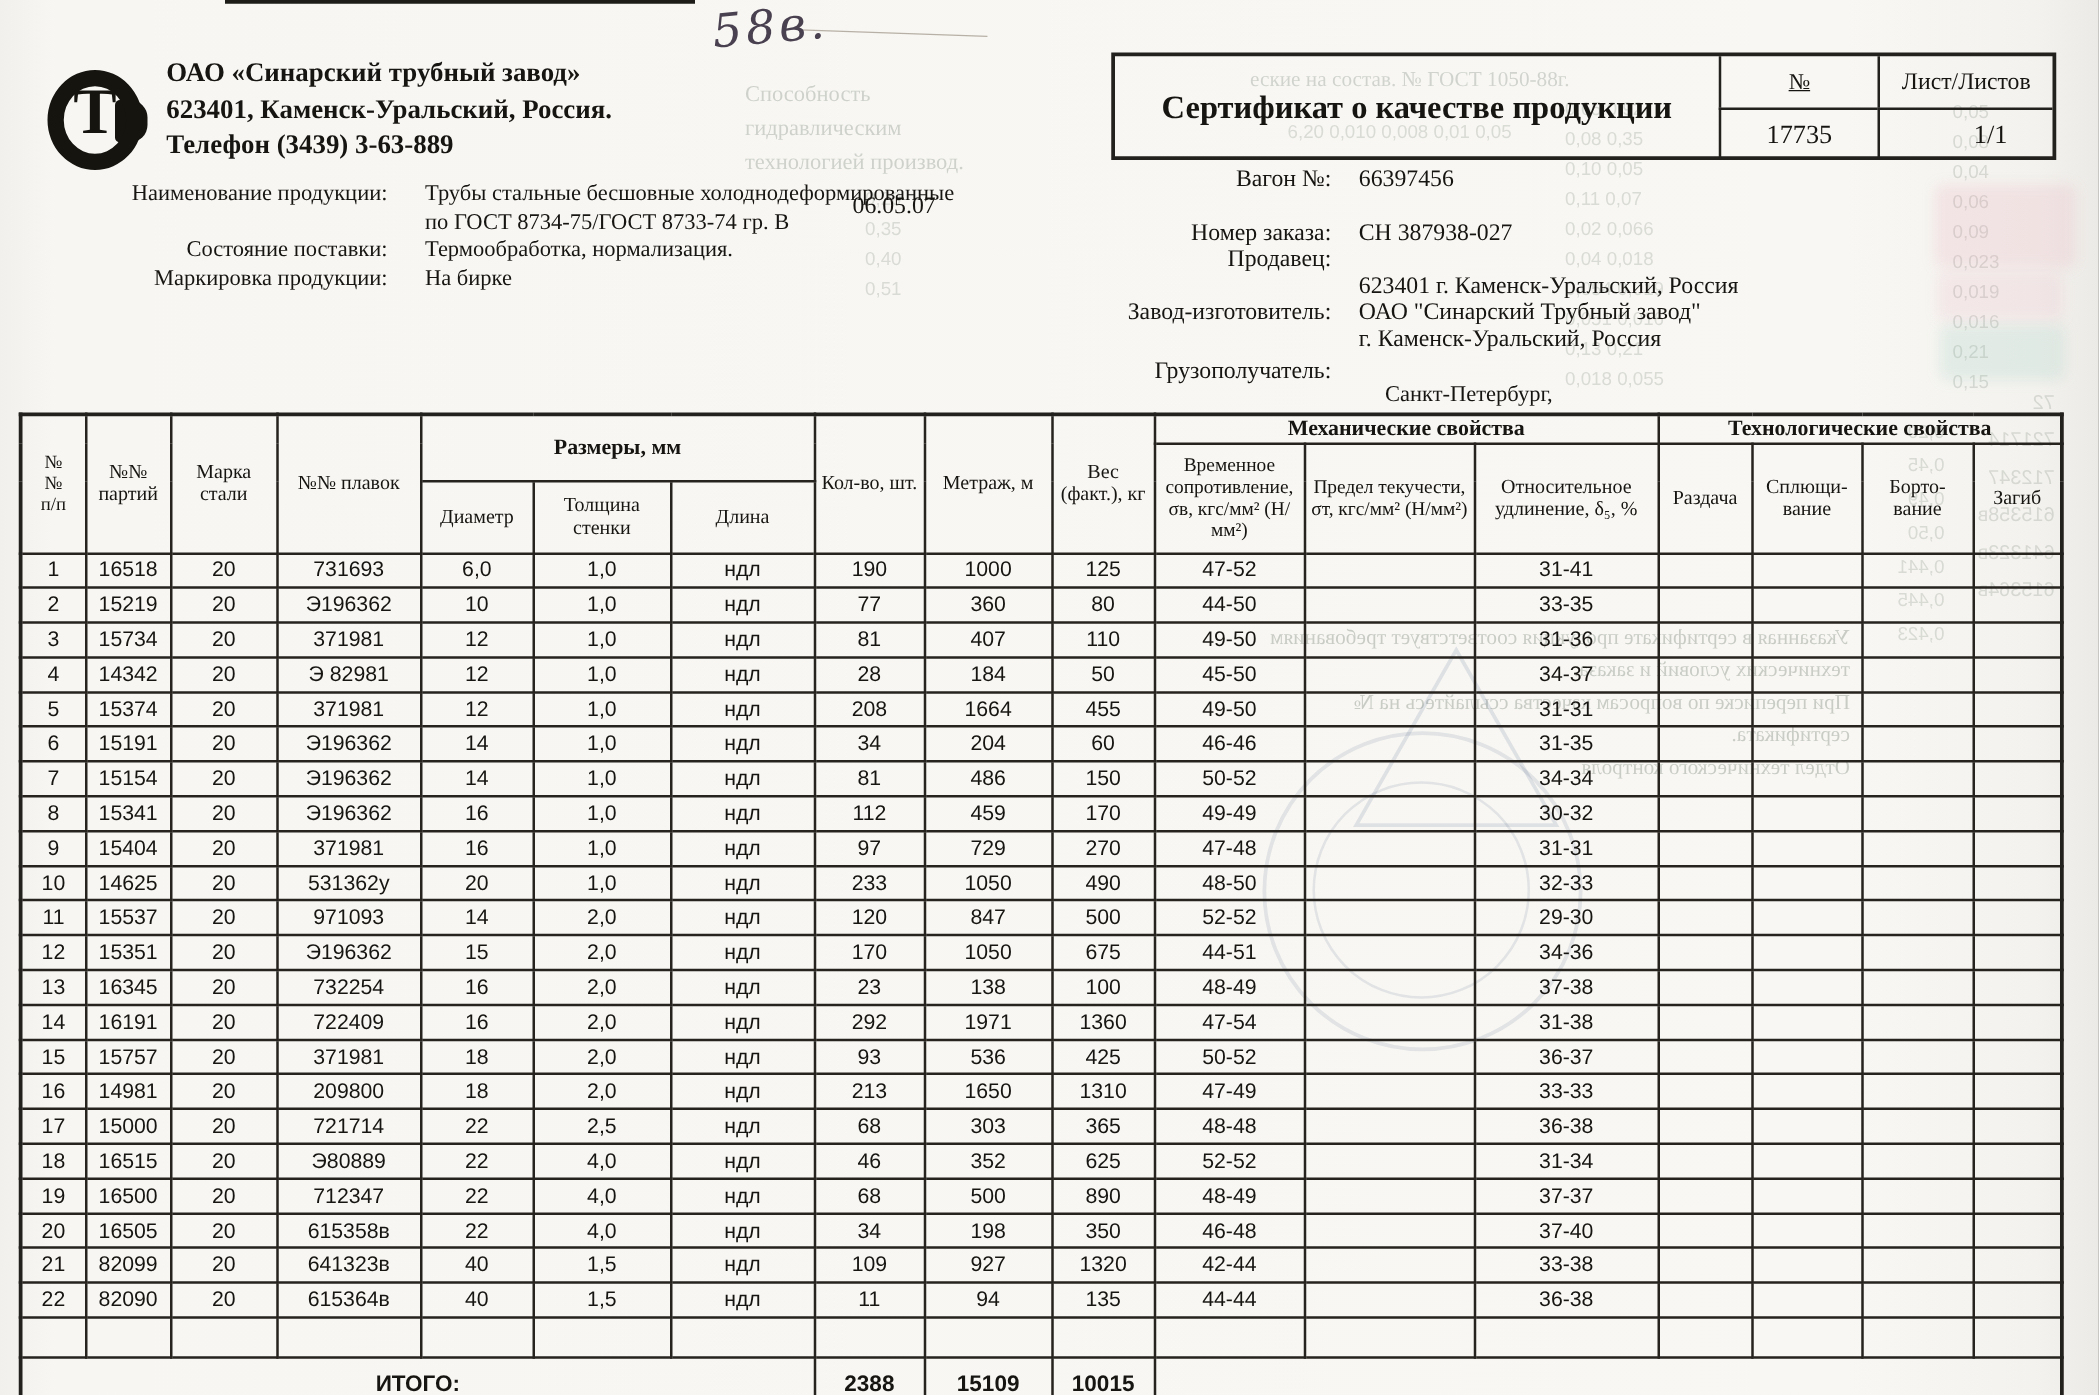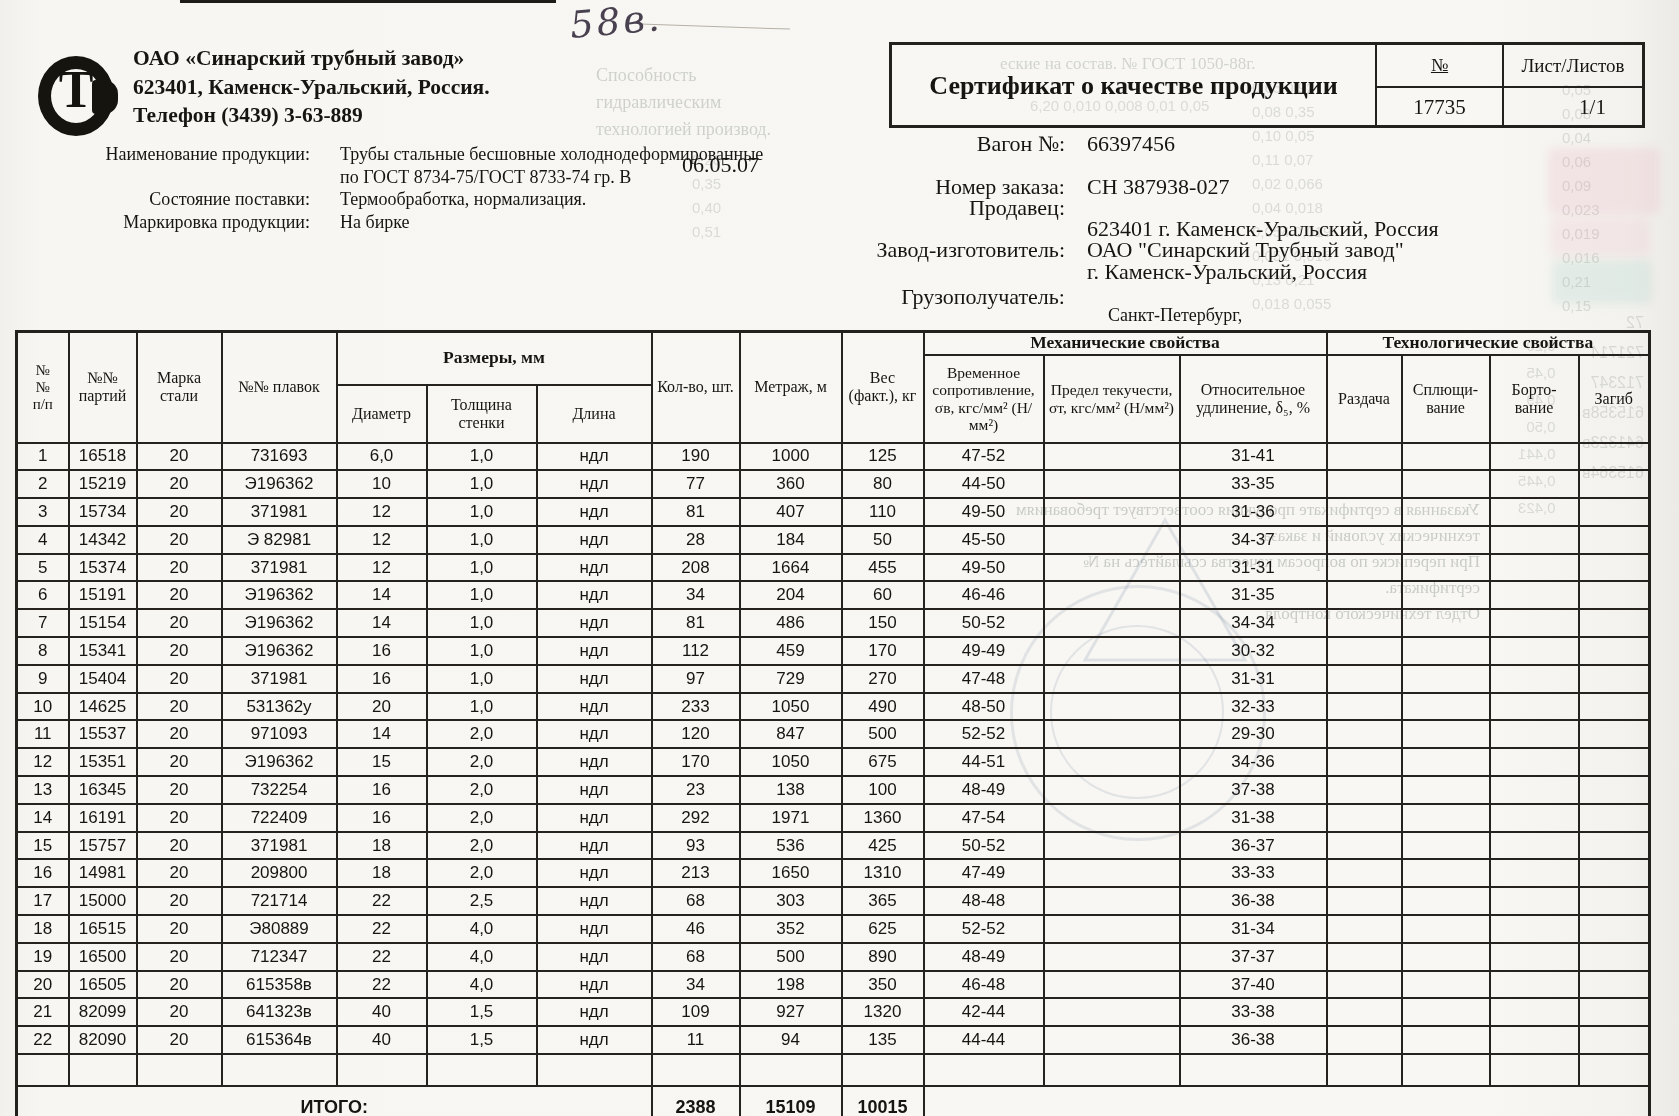--- a/index.html
+++ b/index.html
@@ -33,21 +33,21 @@
   .certbox{left:889px; top:42px; width:756px; height:86px; border:3px solid #23211e;
     display:grid; grid-template-columns:483px 127px 140px; grid-template-rows:41px 41px; box-sizing:border-box;}
   .cb-title{grid-row:1/3; grid-column:1; display:flex; align-items:center; justify-content:center;
     font-weight:bold; font-size:26px;}
   .cb-cell{display:flex; align-items:center; justify-content:center; border-left:2.5px solid #23211e; box-sizing:border-box;}
   .cb-bottom{border-top:2.5px solid #23211e;}
   .cb-no{font-size:18px; text-decoration:underline;}
   .cb-sheet-l{font-size:19px;}
   .cb-val{font-size:21px;}
   
-  .shipment{left:660px; top:133px; width:900px; font-size:22px;}
+  .shipment{left:660px; top:133px; width:900px; font-size:19px;}
   .s-line{display:flex; line-height:21.3px;}
   .s-label{width:405px; text-align:right; flex:0 0 auto;}
   .s-value{margin-left:22px;}
   .consignee{left:1108px; top:305px; font-size:18px;}
   
   table.cert{position:absolute; left:15px; top:330px; width:1633px;
     border-collapse:collapse; table-layout:fixed; border:3px solid #23211e;}
   table.cert th, table.cert td{border:2px solid #26231f; padding:0 2px; text-align:center;
     vertical-align:middle; overflow:hidden;}
   table.cert th{font-weight:normal; font-size:16px; font-family:"Liberation Serif",serif; line-height:1.12;}

